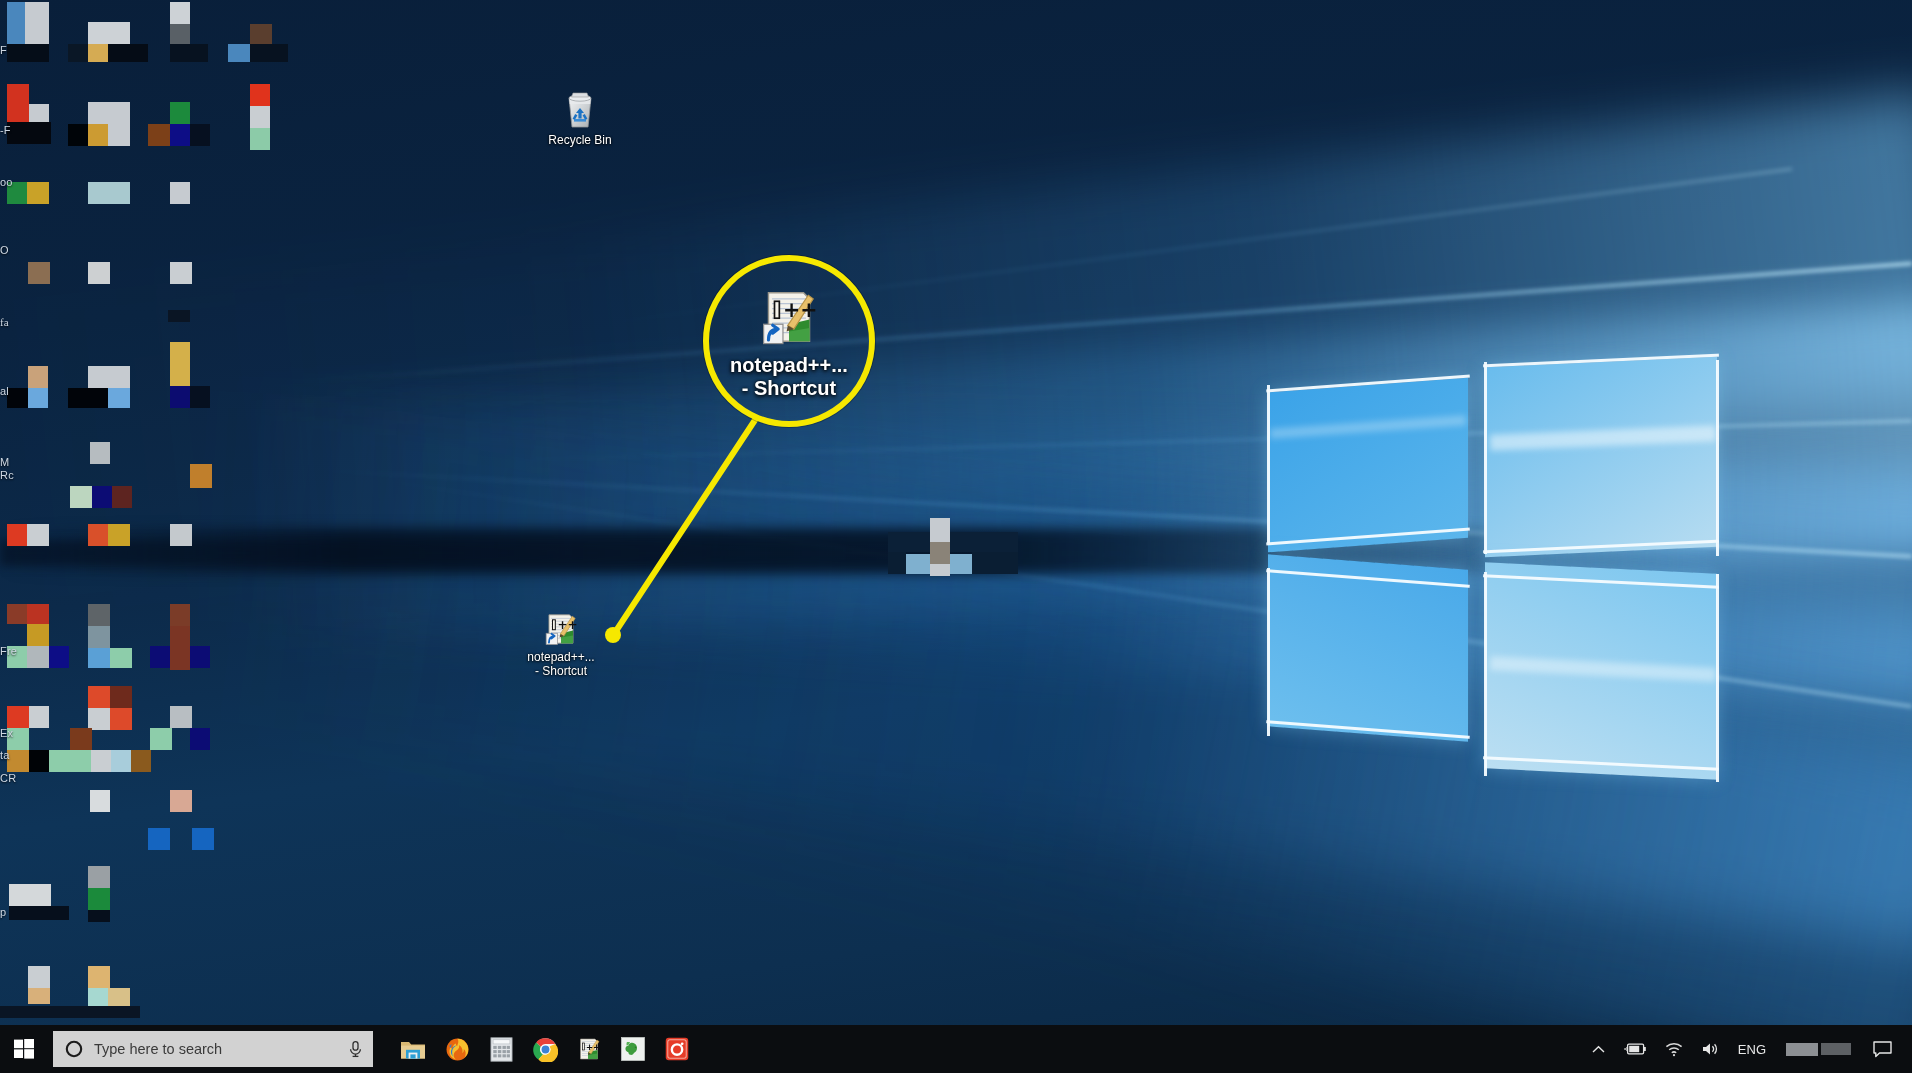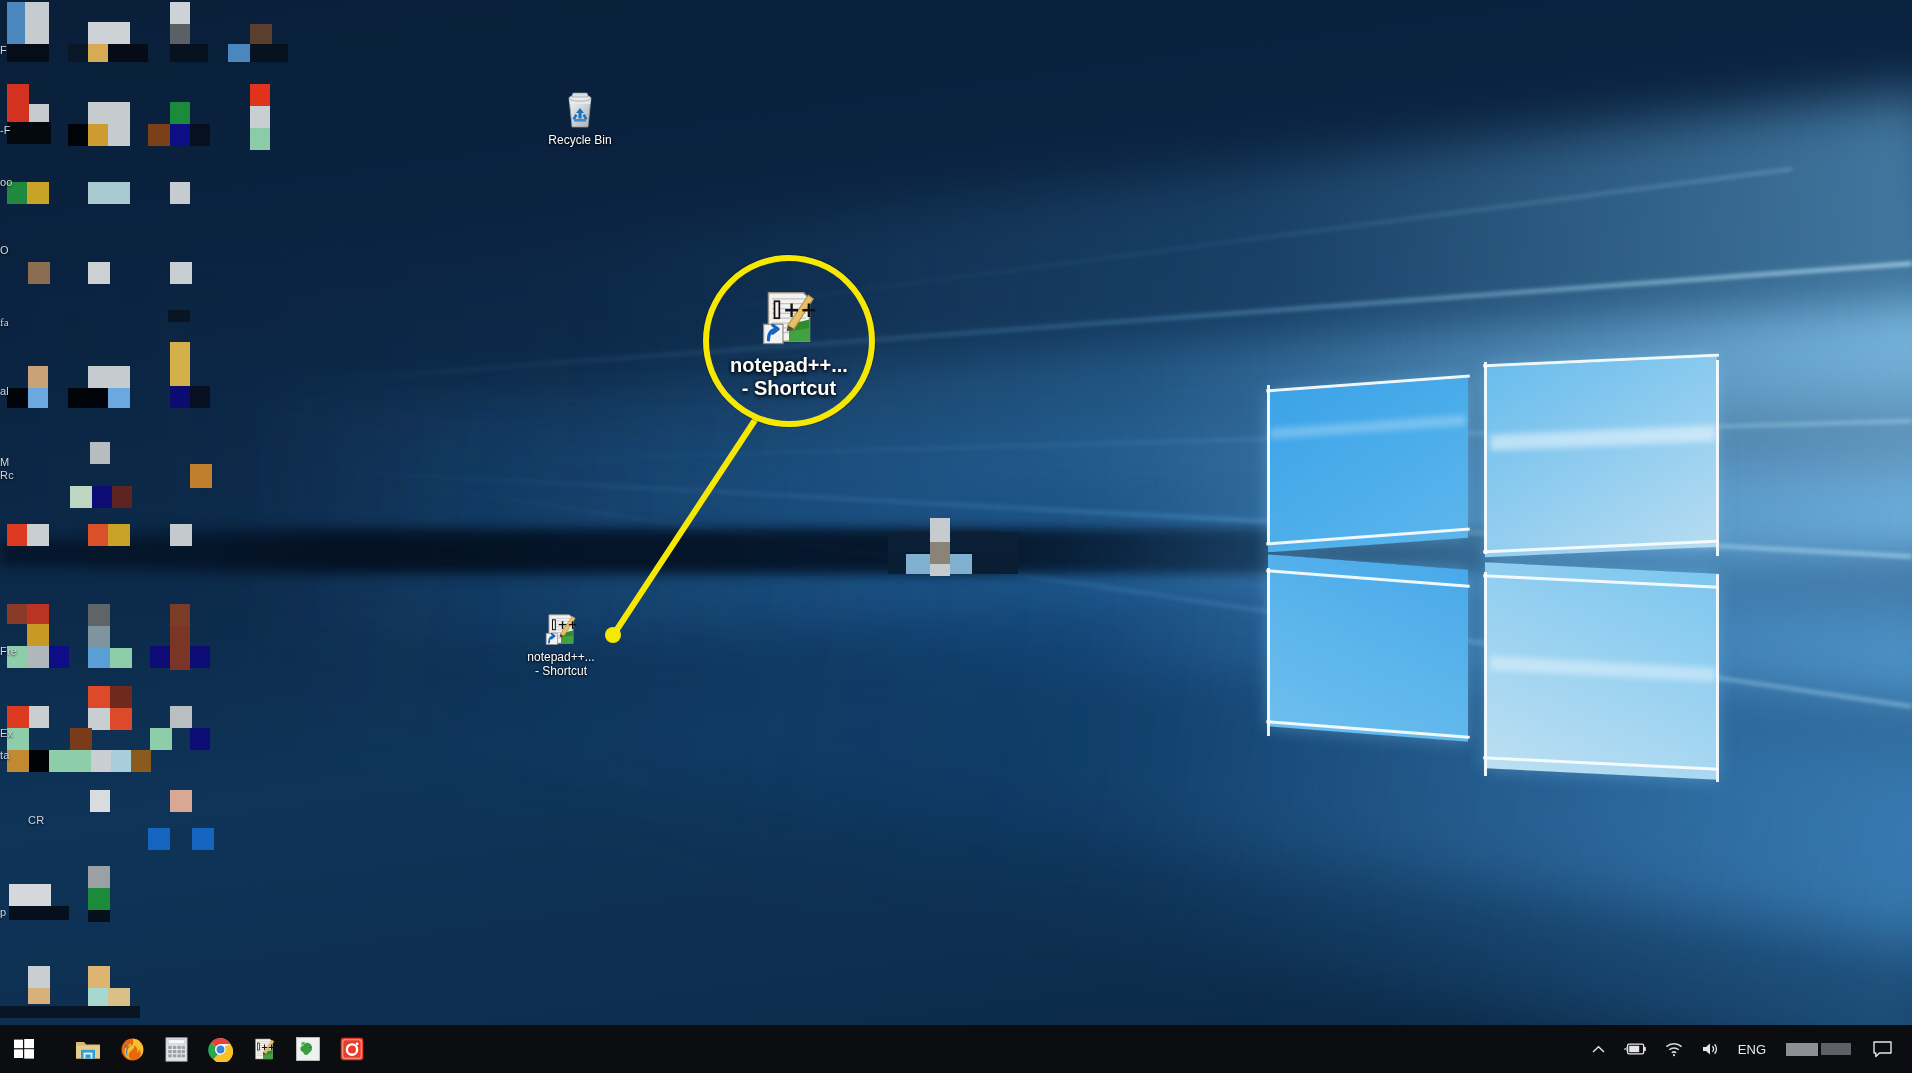--- a/index.html
+++ b/index.html
@@ -269,21 +269,21 @@
     <span class="pxlabel" style="left:0px;top:124px;">-F</span>
     <span class="pxlabel" style="left:0px;top:176px;">oo</span>
     <span class="pxlabel" style="left:0px;top:244px;">O</span>
     <span class="pxlabel" style="left:0px;top:316px;font-family:Liberation Serif, serif;">fa</span>
     <span class="pxlabel" style="left:0px;top:385px;">al</span>
     <span class="pxlabel" style="left:0px;top:456px;">M</span>
     <span class="pxlabel" style="left:0px;top:469px;">Rc</span>
     <span class="pxlabel" style="left:0px;top:645px;">Fre</span>
     <span class="pxlabel" style="left:0px;top:727px;">Ex</span>
     <span class="pxlabel" style="left:0px;top:749px;">ta</span>
-    <span class="pxlabel" style="left:0px;top:814px;padding-left:28px;">CR</span>
+    <span class="pxlabel" style="left:0px;top:772px;">CR</span>
     <span class="pxlabel" style="left:0px;top:906px;">p</span>
     <span class="pxlabel" style="left:0px;top:1008px;"></span>
   </div>
 
   <div class="pixgroup" style="left:888px;top:518px;width:140px;height:62px;">
     <span class="px" style="left:0px;top:14px;width:130px;height:20px;background:#0b2037;"></span>
     <span class="px" style="left:42px;top:0px;width:20px;height:24px;background:#c6cbd0;"></span>
     <span class="px" style="left:42px;top:24px;width:20px;height:22px;background:#8a8378;"></span>
     <span class="px" style="left:18px;top:36px;width:24px;height:20px;background:#7fb0cf;"></span>
     <span class="px" style="left:62px;top:36px;width:22px;height:20px;background:#7fb0cf;"></span>
@@ -388,20 +388,36 @@
 
     <div id="startbtn">
       <svg width="20" height="20" viewBox="0 0 20 20">
         <rect x="0" y="0.6" width="9" height="8.6" fill="#ffffff"></rect>
         <rect x="10.2" y="0" width="9.8" height="9.2" fill="#ffffff"></rect>
         <rect x="0" y="10.4" width="9" height="8.6" fill="#ffffff"></rect>
         <rect x="10.2" y="10.2" width="9.8" height="9.4" fill="#ffffff"></rect>
       </svg>
     </div>
 
+    <div id="searchbox">
+      <span style="display:flex;">
+        <svg width="18" height="18" viewBox="0 0 18 18">
+          <circle cx="9" cy="9" r="7.2" fill="none" stroke="#1b1b1b" stroke-width="2.1"></circle>
+        </svg>
+      </span>
+      <span class="stext">Type here to search</span>
+      <span style="display:flex;">
+        <svg width="15" height="18" viewBox="0 0 15 18">
+          <rect x="5" y="1.6" width="5" height="8.6" rx="2.5" fill="none" stroke="#2e2e2e" stroke-width="1.3"></rect>
+          <path d="M2.6 9.2 a4.9 4.9 0 0 0 9.8 0" fill="none" stroke="#2e2e2e" stroke-width="1.3"></path>
+          <line x1="7.5" y1="14.1" x2="7.5" y2="16.4" stroke="#2e2e2e" stroke-width="1.3"></line>
+          <line x1="4.6" y1="16.4" x2="10.4" y2="16.4" stroke="#2e2e2e" stroke-width="1.3"></line>
+        </svg>
+      </span>
+    </div>
 
     <div class="tbicon" style="margin-left:18px;">
       <svg width="26" height="22" viewBox="0 0 26 22">
         <path d="M1 4 h8 l2.2 2.6 H25 V20.5 H1 Z" fill="#d9b873"></path>
         <path d="M1 7.6 H25 V20.5 H1 Z" fill="#e7cc92"></path>
         <rect x="6" y="11.8" width="14" height="8.7" fill="#2c9fd4"></rect>
         <rect x="8.6" y="14.6" width="8.8" height="5.9" fill="#eceff1"></rect>
         <rect x="10.4" y="16.4" width="5.2" height="4.1" fill="#2c9fd4"></rect>
       </svg>
     </div>

